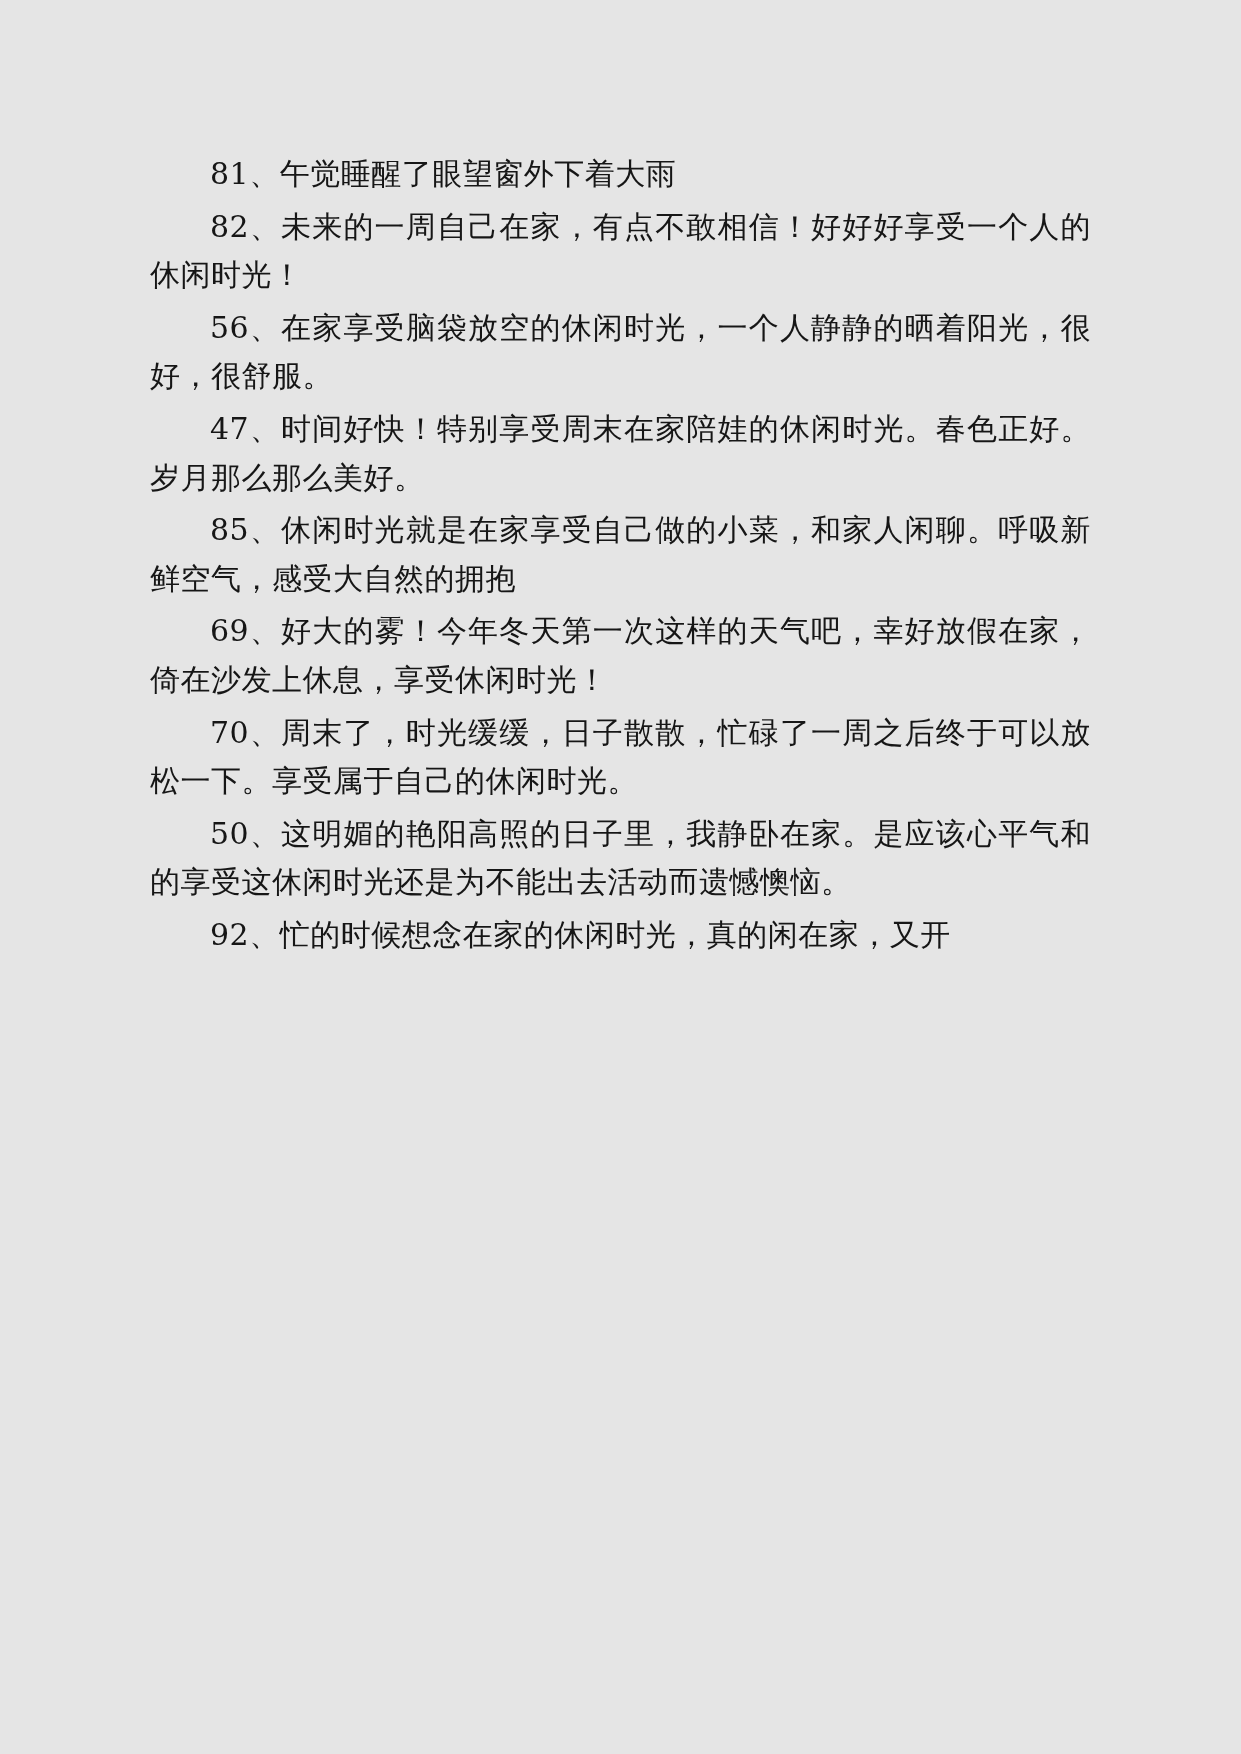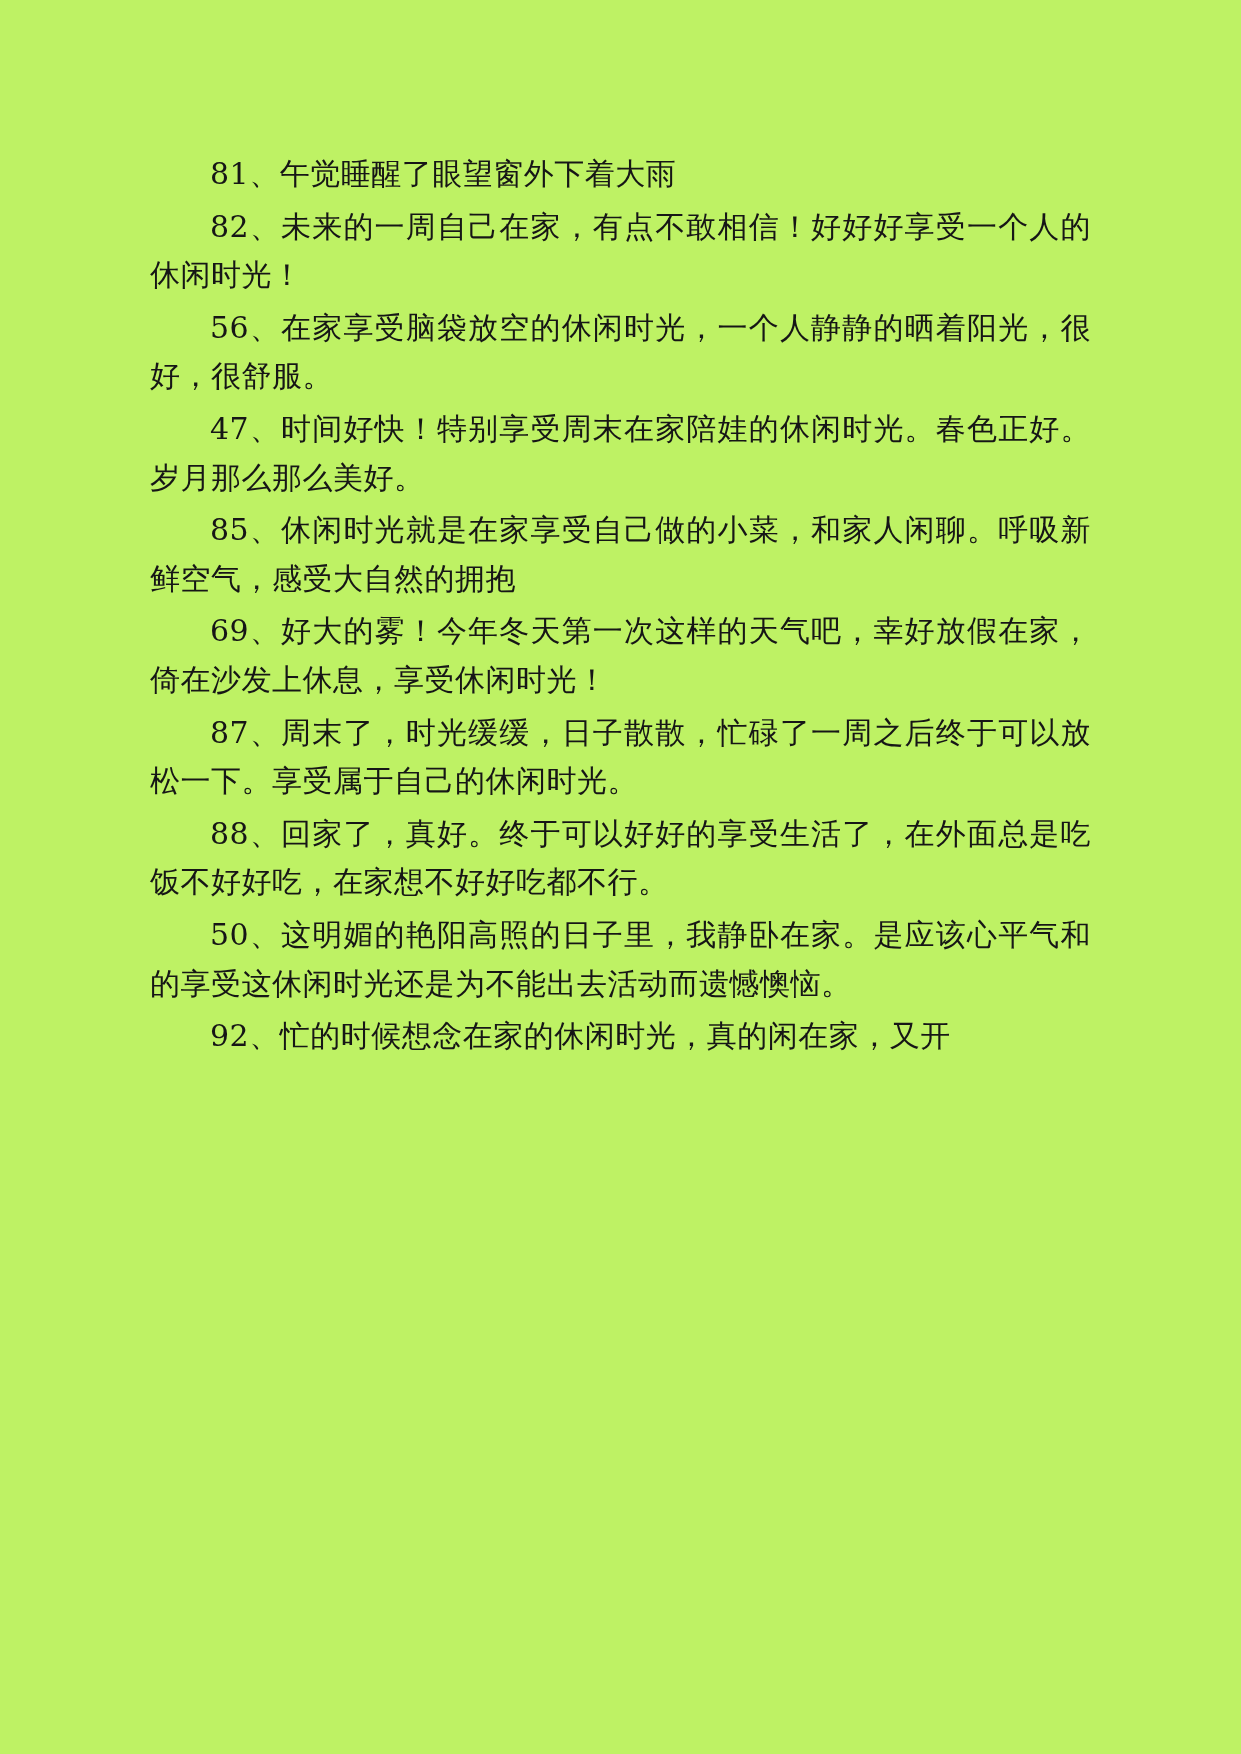--- a/index.html
+++ b/index.html
@@ -11,21 +11,21 @@
     width: 1241px;
     min-height: 1754px;
     font-family: "DejaVu Serif", serif;
     color: #1a1a1a;
   }
   .page {
     box-sizing: border-box;
     width: 1241px;
     min-height: 1754px;
     padding: 150px 150px 60px 150px;
-    background: #bef264;
+    background: #e5e5e5;
   }
   .doc-body {
     display: block;
   }
   .para {
     font-size: 30px;
     line-height: 1.62;
     text-align: justify;
     text-justify: inter-character;
     text-indent: 2em;
@@ -39,18 +39,17 @@
 <body>
 
 <div class="page">
   <div class="doc-body">
     <p class="para">81、午觉睡醒了眼望窗外下着大雨</p>
     <p class="para">82、未来的一周自己在家，有点不敢相信！好好好享受一个人的休闲时光！</p>
     <p class="para">56、在家享受脑袋放空的休闲时光，一个人静静的晒着阳光，很好，很舒服。</p>
     <p class="para">47、时间好快！特别享受周末在家陪娃的休闲时光。春色正好。岁月那么那么美好。</p>
     <p class="para">85、休闲时光就是在家享受自己做的小菜，和家人闲聊。呼吸新鲜空气，感受大自然的拥抱</p>
     <p class="para">69、好大的雾！今年冬天第一次这样的天气吧，幸好放假在家，倚在沙发上休息，享受休闲时光！</p>
-    <p class="para">87、周末了，时光缓缓，日子散散，忙碌了一周之后终于可以放松一下。享受属于自己的休闲时光。</p>
-    <p class="para">88、回家了，真好。终于可以好好的享受生活了，在外面总是吃饭不好好吃，在家想不好好吃都不行。</p>
+    <p class="para">70、周末了，时光缓缓，日子散散，忙碌了一周之后终于可以放松一下。享受属于自己的休闲时光。</p>
     <p class="para">50、这明媚的艳阳高照的日子里，我静卧在家。是应该心平气和的享受这休闲时光还是为不能出去活动而遗憾懊恼。</p>
     <p class="para">92、忙的时候想念在家的休闲时光，真的闲在家，又开</p>
   </div>
 </div>
 
 </body></html>

